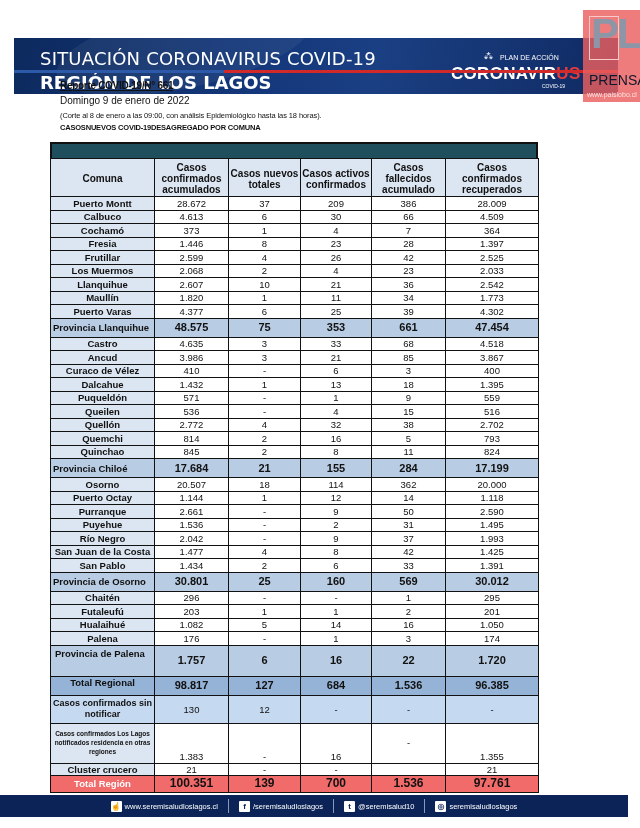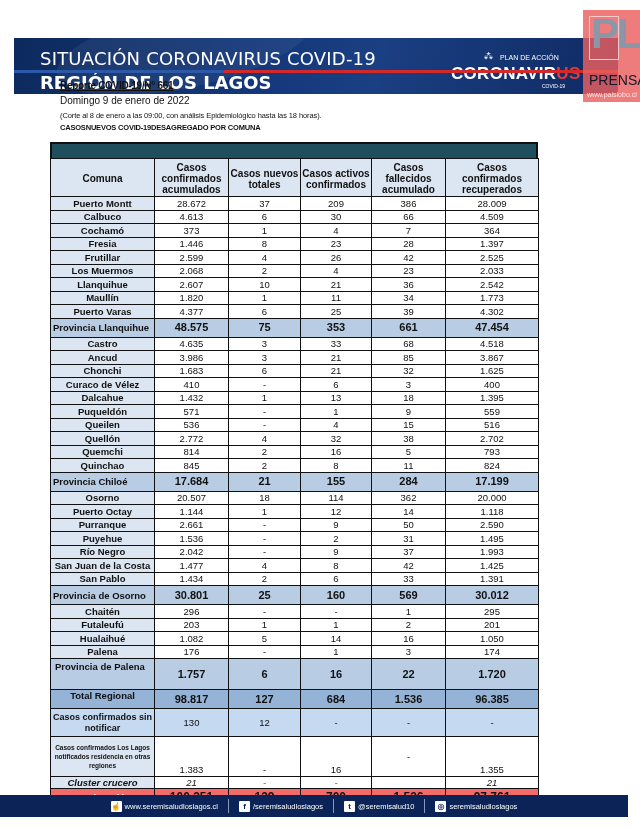--- a/index.html
+++ b/index.html
@@ -60,21 +60,21 @@
   tr.prov td.comuna { font-size: 9.5px; text-align: left; padding-left: 2px; }
   tr.prov-tall td { height: 28px; }
   tr.prov-tall td.comuna { vertical-align: top; text-align: left; padding-left: 4px; padding-top: 2px; }
   tr.total-reg td { background: #95b3d7; font-weight: bold; font-size: 11px; height: 18px; }
   tr.total-reg td.comuna { background: #95b3d7; font-size: 9.5px; vertical-align: top; }
   tr.sin-notif td { background: #c5d9f1; height: 27px; }
   tr.sin-notif td.comuna { background: #c5d9f1; font-size: 9px; line-height: 11px; }
   tr.otras td { height: 38px; vertical-align: bottom; padding-bottom: 1px; background:#fff; }
   tr.otras td.comuna { background:#dce6f2; font-size: 6.5px; line-height: 9px; vertical-align: middle; }
   tr.otras td.mid { vertical-align: middle; }
-  tr.cluster td { height: 11px; font-style: italic; }
+  tr.cluster td { height: 11px; }
   tr.total-region td { background: #f26b6b; font-weight: bold; font-size: 12px; height: 16px; }
   tr.total-region td.comuna { background: #f26b6b; color: #fff; font-size: 9.5px; }
   .num { background: #fff; }
 
   .footer {
     position: absolute; left: 0; top: 795px; width: 628px; height: 22px; background: #0b2356;
     display: flex; align-items: center; justify-content: center; gap: 10px;
   }
   .f-item { display: flex; align-items: center; gap: 3px; color: #fff; font-size: 7.5px; }
   .f-icon { width: 11px; height: 11px; background: #fff; color: #0b2356; font-size: 8px; line-height: 11px; text-align: center; font-weight: bold; border-radius: 1px; }
@@ -218,28 +218,20 @@
         </tr>
         <tr class="row">
           <td class="comuna">Ancud</td>
           <td class="num">3.986</td>
           <td class="num">3</td>
           <td class="num">21</td>
           <td class="num">85</td>
           <td class="num">3.867</td>
         </tr>
         <tr class="row">
-          <td class="comuna">Chonchi</td>
-          <td class="num">1.683</td>
-          <td class="num">6</td>
-          <td class="num">21</td>
-          <td class="num">32</td>
-          <td class="num">1.625</td>
-        </tr>
-        <tr class="row">
           <td class="comuna">Curaco de Vélez</td>
           <td class="num">410</td>
           <td class="num">-</td>
           <td class="num">6</td>
           <td class="num">3</td>
           <td class="num">400</td>
         </tr>
         <tr class="row">
           <td class="comuna">Dalcahue</td>
           <td class="num">1.432</td>

